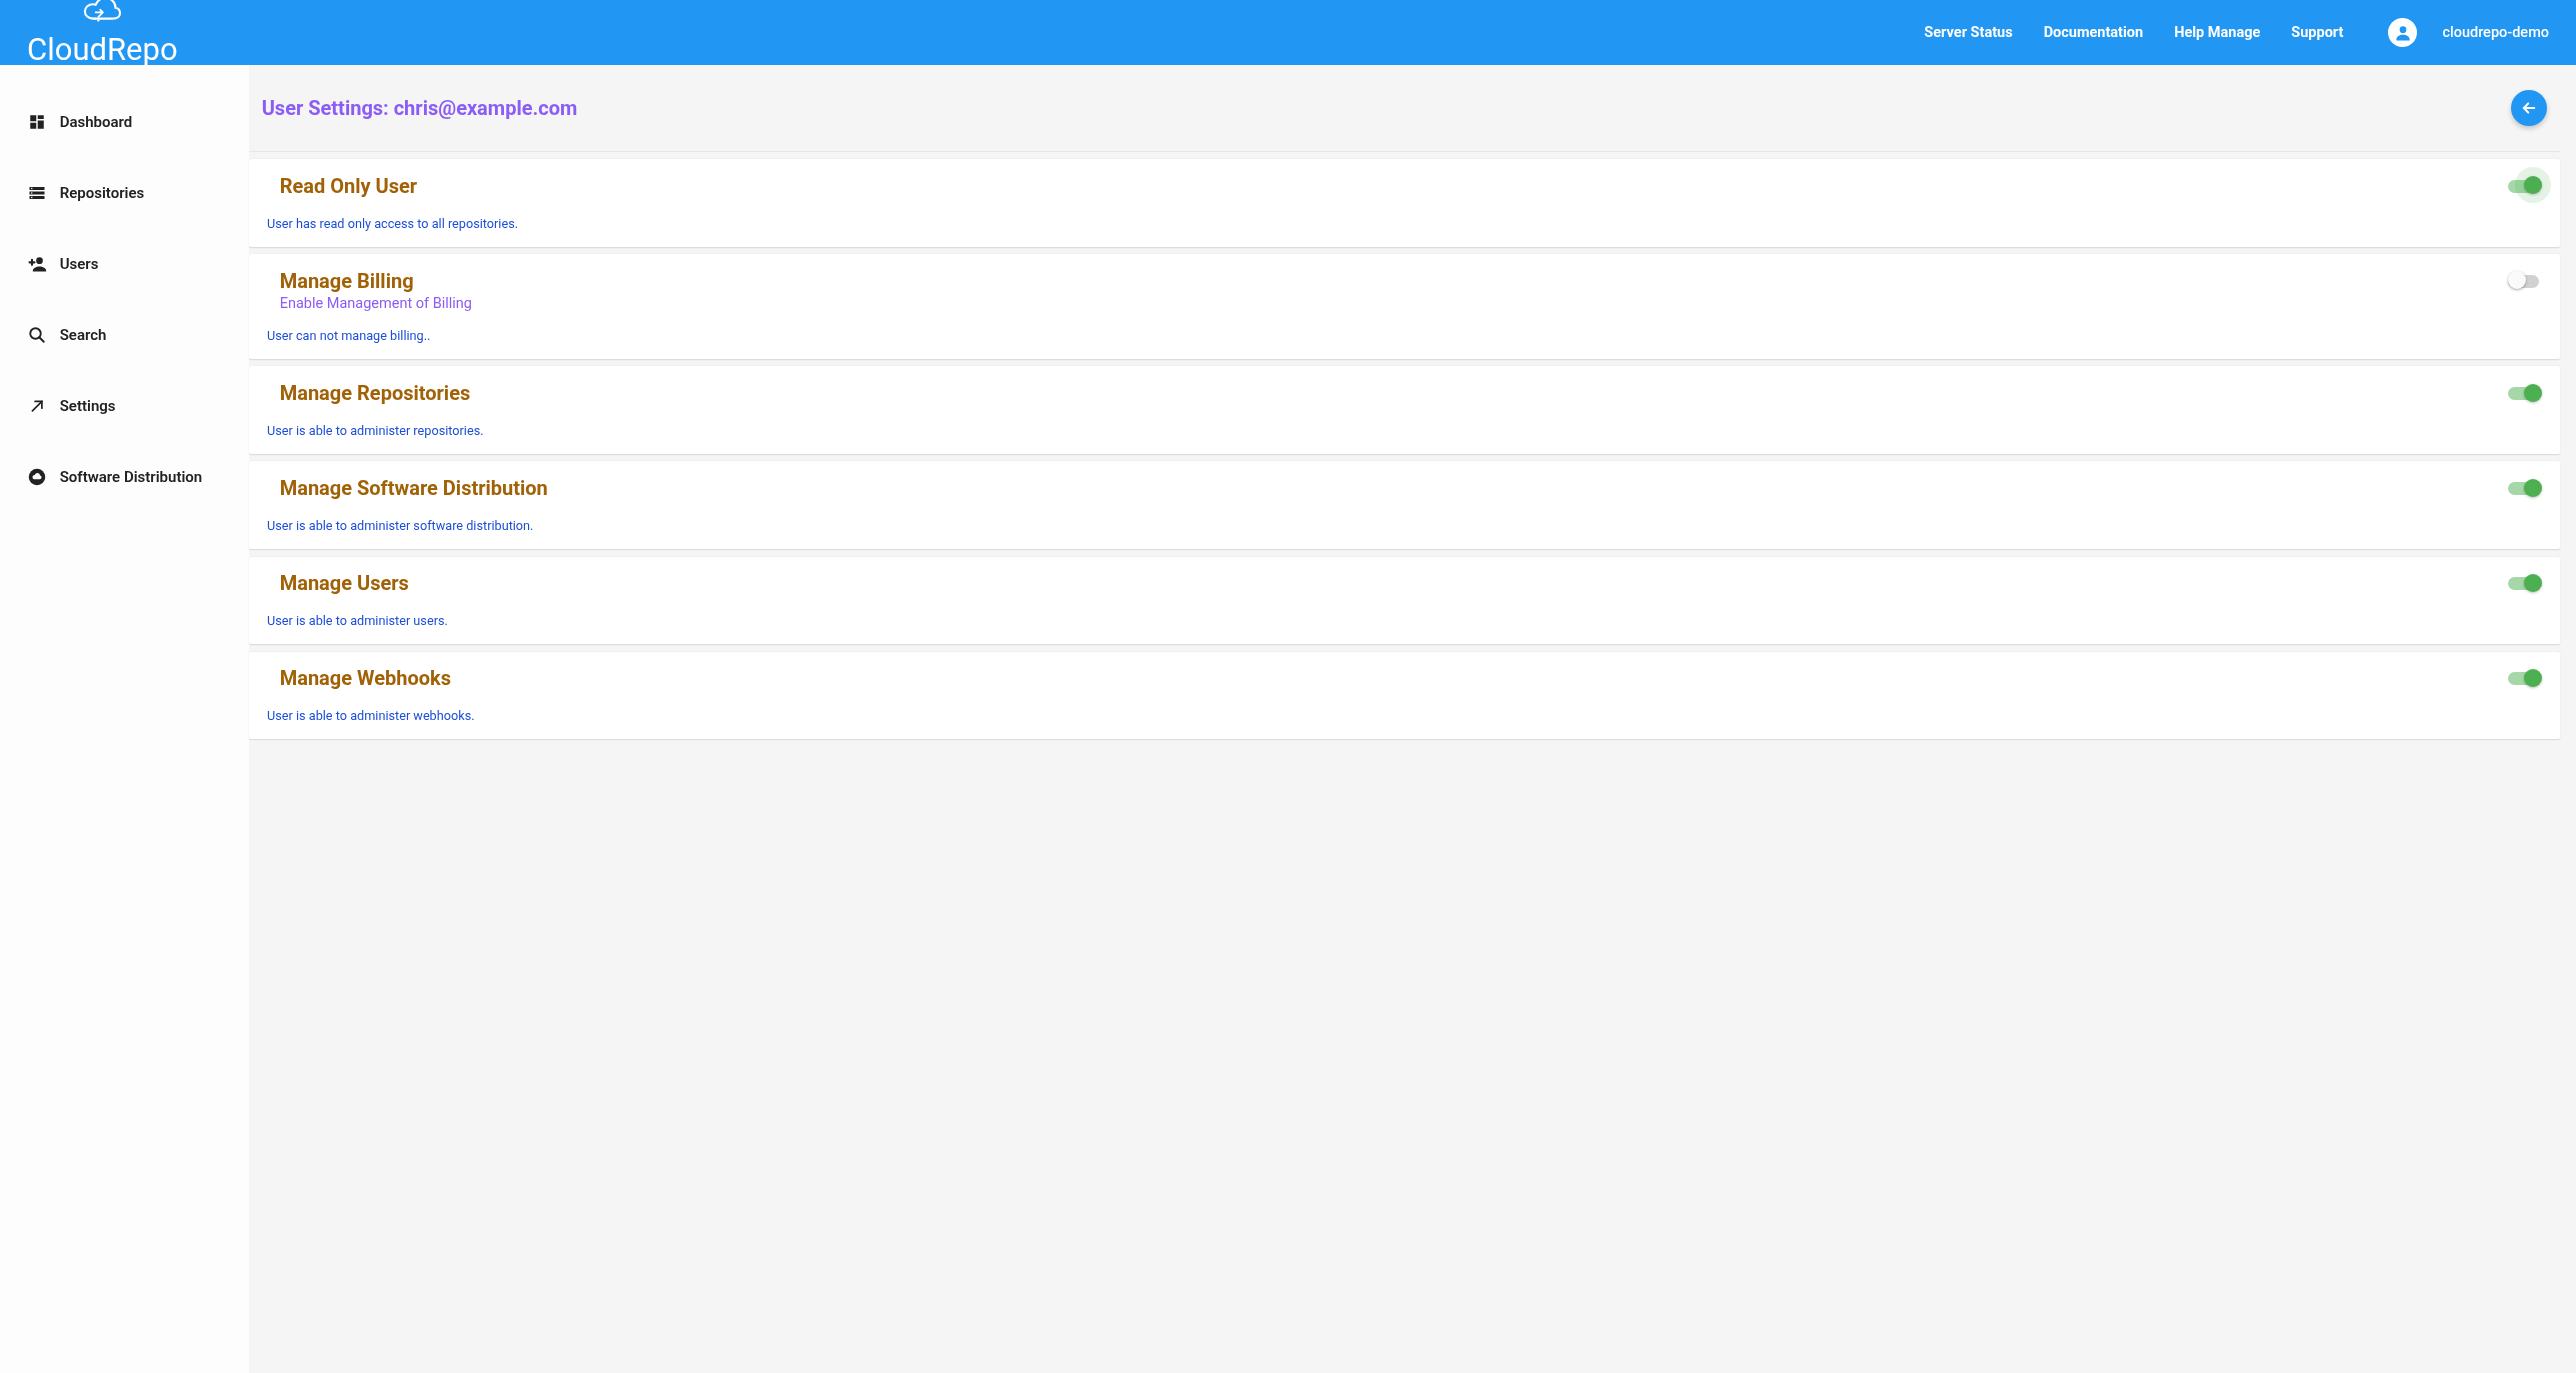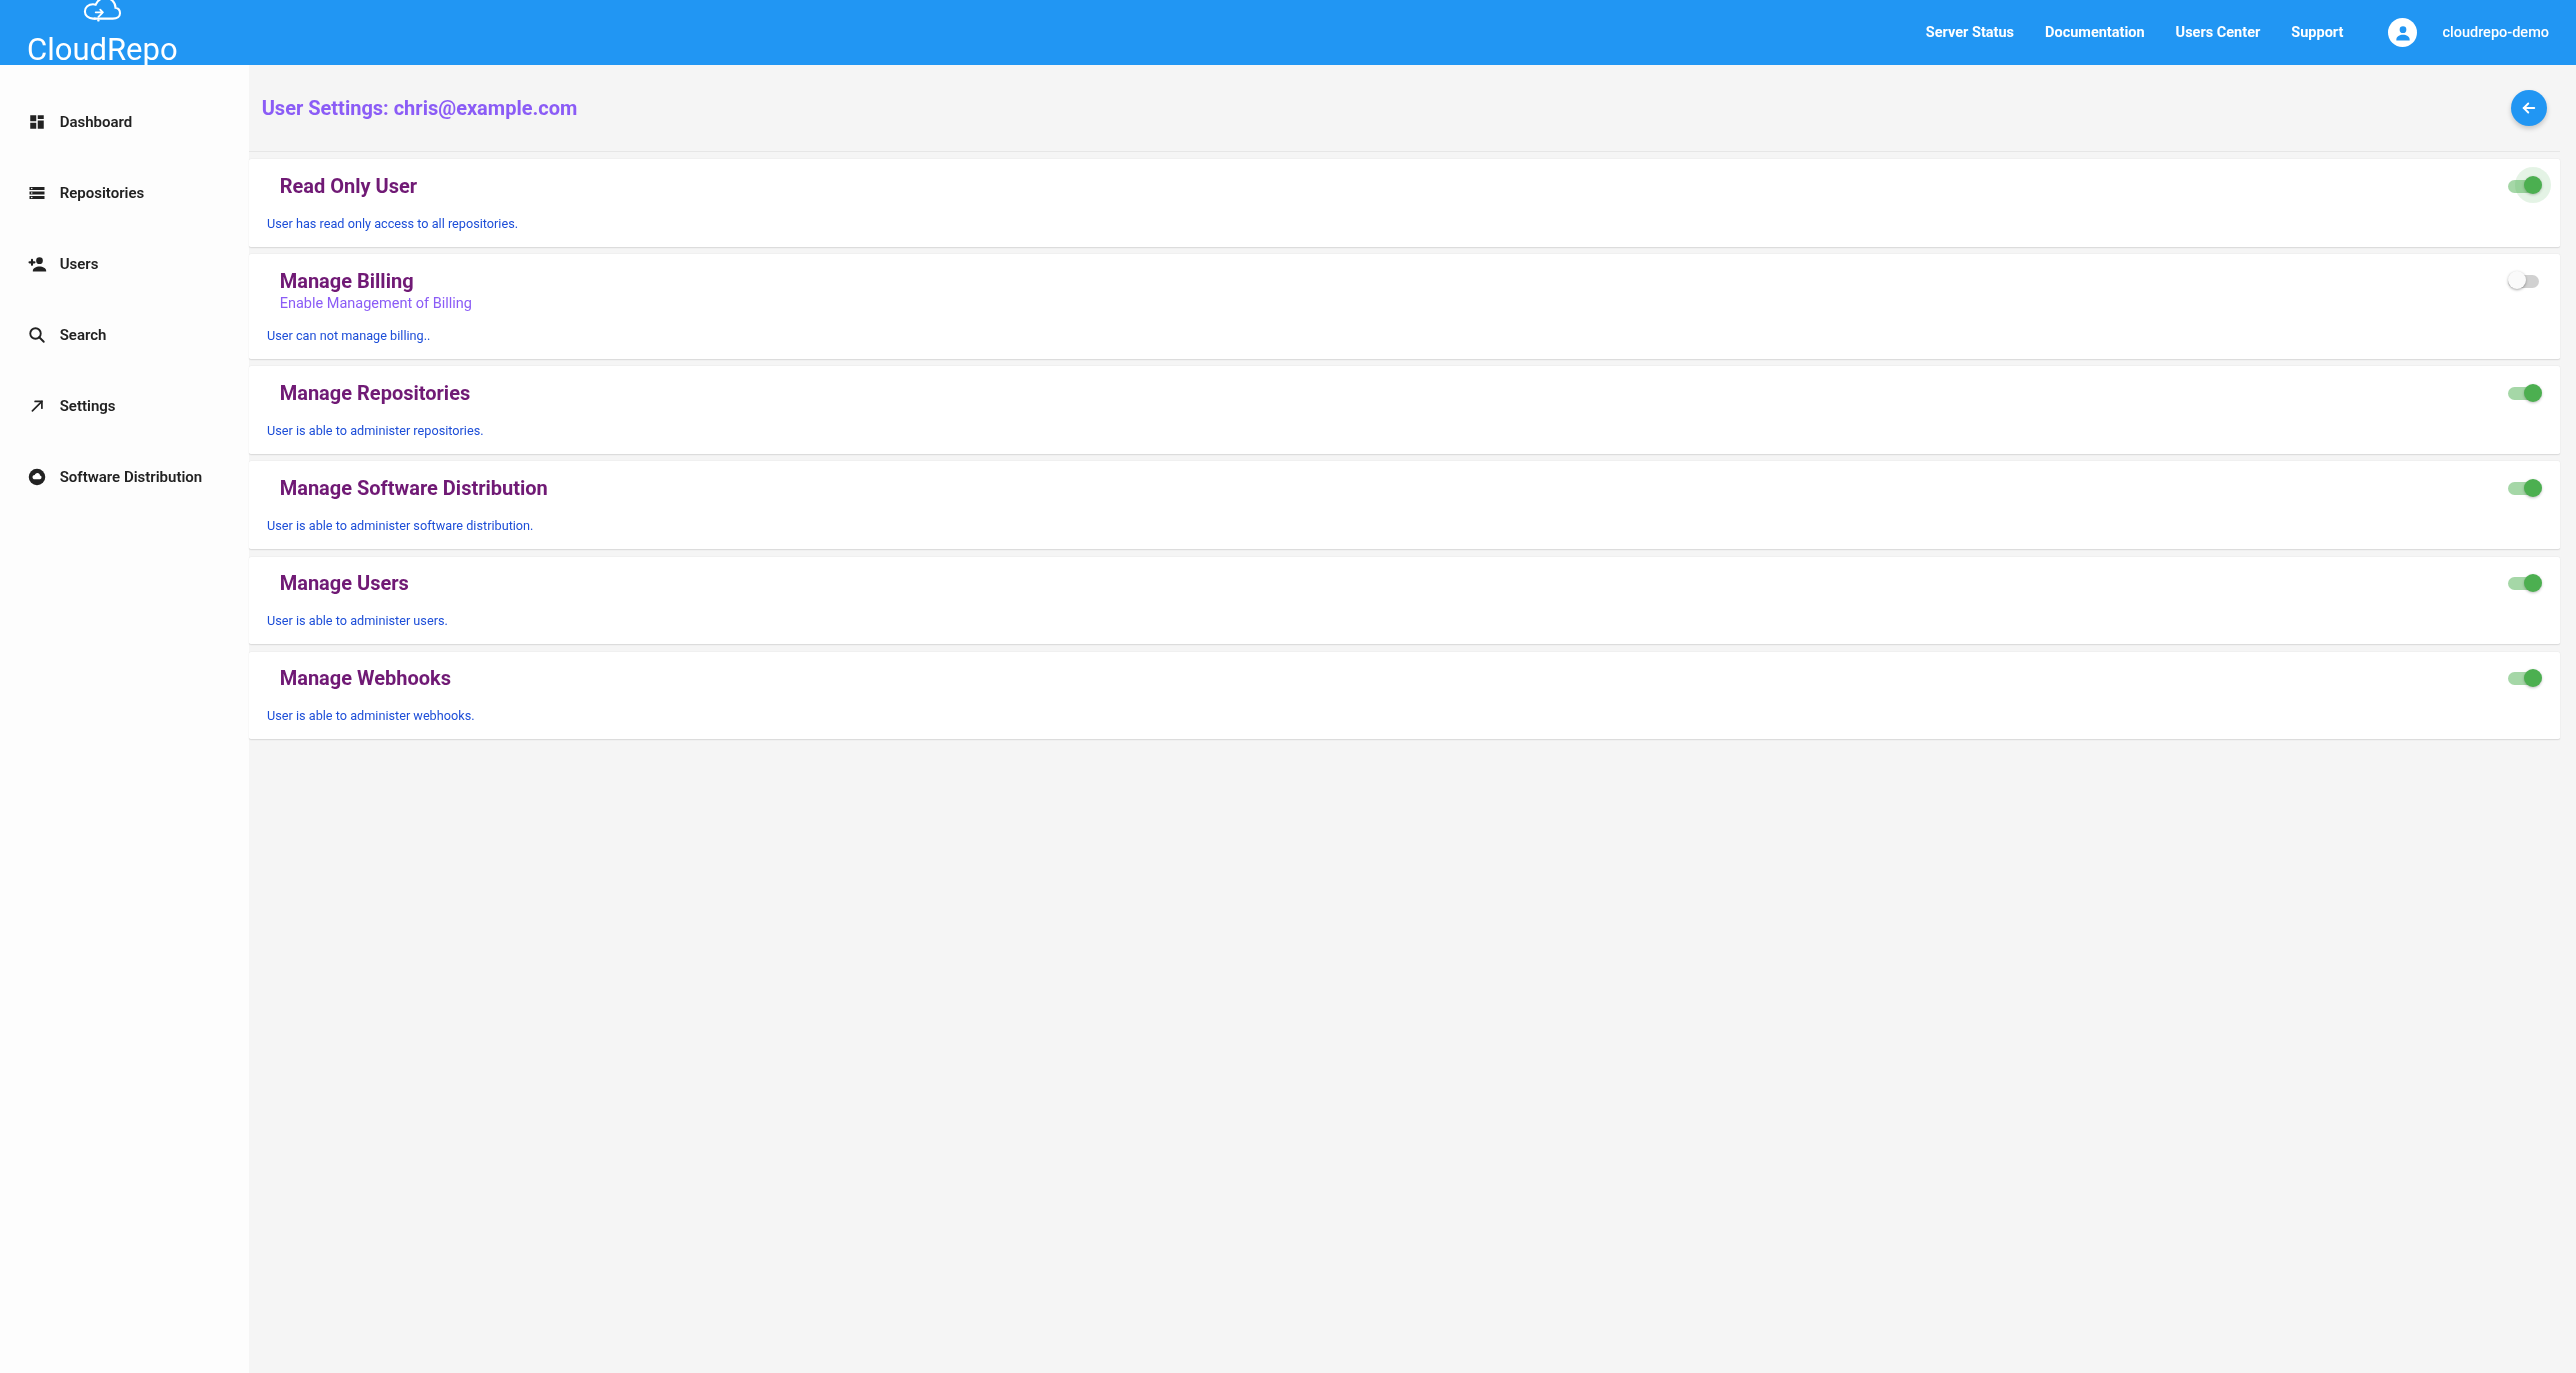--- a/index.html
+++ b/index.html
@@ -92,21 +92,21 @@
     position: relative;
   }
   .card-head {
     display: flex;
     align-items: flex-start;
   }
   .card-title-block { padding-left: 12.7px; flex: 1; }
   .card-title {
     font-size: 20px;
     font-weight: 700;
-    color: #701a75;
+    color: #a16207;
     margin-bottom: 1.8px;
   }
   .card-subtitle {
     font-size: 14.5px;
     color: #8b5cf6;
     margin-top: 1.8px;
   }
   .card-desc {
     font-size: 12.7px;
     color: #1d4ed8;
@@ -155,21 +155,21 @@
         <circle cx="14" cy="24" r="1.3" fill="#fff"></circle>
         <circle cx="18" cy="26" r="1.3" fill="#fff"></circle>
       </svg>
     </span>
     <span>CloudRepo</span>
   </div>
   <div class="header-spacer"></div>
   <div class="nav-links">
     <span class="nav-link">Server Status</span>
     <span class="nav-link">Documentation</span>
-    <span class="nav-link">Users Center</span>
+    <span class="nav-link">Help Manage</span>
     <span class="nav-link">Support</span>
   </div>
   <div class="user-area">
     <span class="avatar">
       <svg width="20" height="20" viewBox="0 0 24 24" fill="#2196f3">
         <circle cx="12" cy="8" r="4"></circle>
         <path d="M4 20c0-4 4-6 8-6s8 2 8 6v1H4z"></path>
       </svg>
     </span>
     <span class="username">cloudrepo-demo</span>

